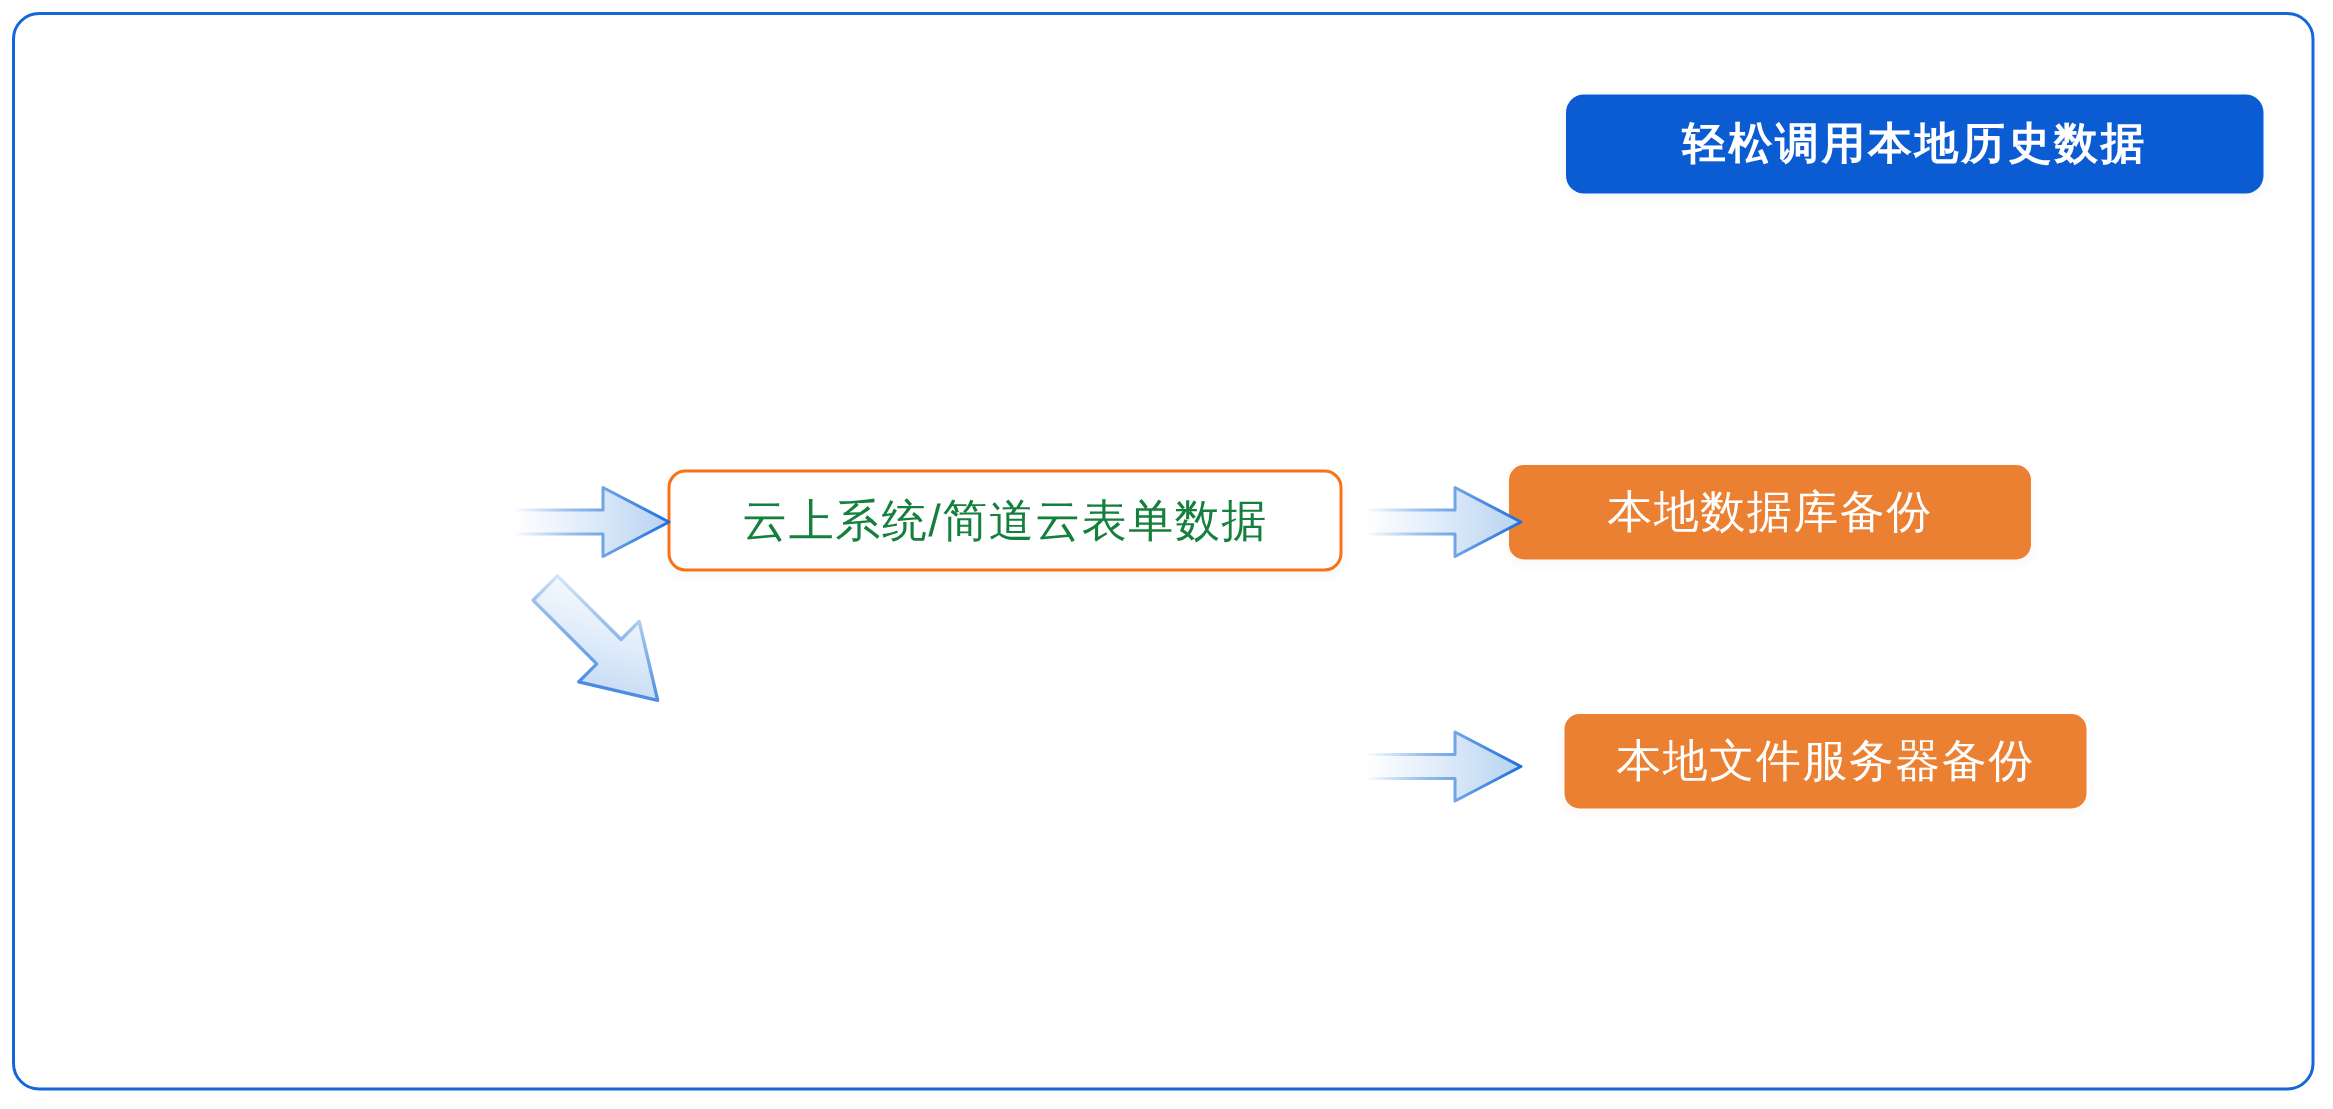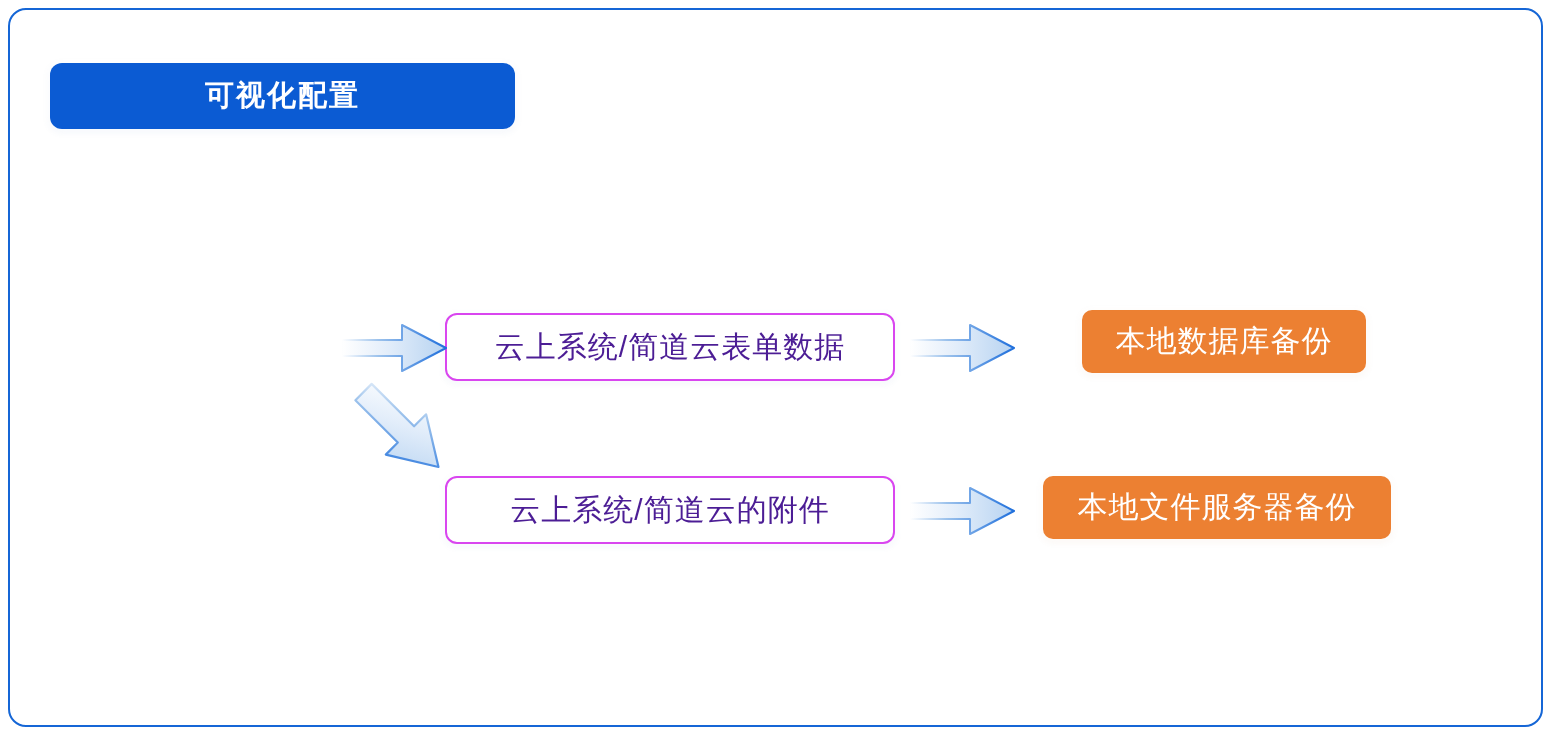--- a/index.html
+++ b/index.html
@@ -71,66 +71,65 @@
     border-radius: 10px;
     color: #ffffff;
     font-size: 30px;
     letter-spacing: 2px;
     box-shadow: 0 0 9px 4px rgba(255,255,255,0.95),
                 0 2px 6px rgba(120,150,200,0.22);
   }
 
   .node-source {
     background: #ffffff;
-    border: 2px solid #d946ef;
+    border: 2px solid #f97316;
     border-radius: 12px;
-    color: #4c1d95;
+    color: #15803d;
     font-size: 30px;
     letter-spacing: 1px;
     box-shadow: 0 0 8px 3px rgba(255,255,255,0.9),
                 0 2px 6px rgba(120,150,200,0.18);
   }
   .node-source-1 { left: 435px; top: 303px; width: 450px; height: 68px; }
   .node-source-2 { left: 435px; top: 466px; width: 450px; height: 68px; }
 
   .node-target {
     background: #EC8032;
     border-radius: 10px;
     color: #ffffff;
     font-size: 30px;
     letter-spacing: 1px;
     box-shadow: 0 0 9px 4px rgba(255,255,255,0.95),
                 0 2px 6px rgba(200,150,110,0.25);
   }
-  .node-target-1 { left: 1072px; top: 300px; width: 284px; height: 63px; }
+  .node-target-1 { left: 996px; top: 300px; width: 348px; height: 63px; }
   .node-target-2 { left: 1033px; top: 466px; width: 348px; height: 63px; text-align: right; }
 
   
   .arrow {
     position: absolute;
   }
   .arrow-h1 { left: 330px; top: 307px; width: 110px; height: 62px; }
   .arrow-h2 { left: 898px; top: 307px; width: 110px; height: 62px; }
   .arrow-h3 { left: 898px; top: 470px; width: 110px; height: 62px; }
   .arrow-diag { left: 332px; top: 372px; width: 118px; height: 95px; }
 </style>
 </head>
 <body>
 
 <div class="canvas">
   <div class="frame">
 
-    <div class="pill pill-1">可视化配置</div>
-
-
+
+
+    <div class="pill pill-3">轻松调用本地历史数据</div>
 
 
     <div class="node node-source node-source-1">云上系统/简道云表单数据</div>
 
-    <div class="node node-source node-source-2">云上系统/简道云的附件</div>
 
     <div class="node node-target node-target-1">本地数据库备份</div>
 
     <div class="node node-target node-target-2">本地文件服务器备份</div>
 
     <svg class="arrow arrow-h1" viewBox="0 0 110 62">
       <defs>
         <linearGradient id="agH1" x1="0" y1="0" x2="1" y2="0">
           <stop offset="0%" stop-color="#FFFFFF"></stop>
           <stop offset="45%" stop-color="#E2EDFA"></stop>

